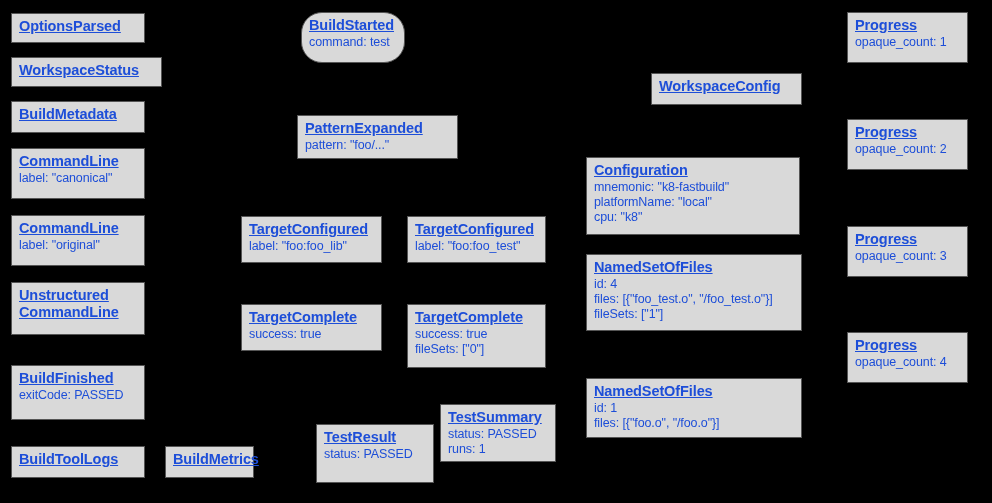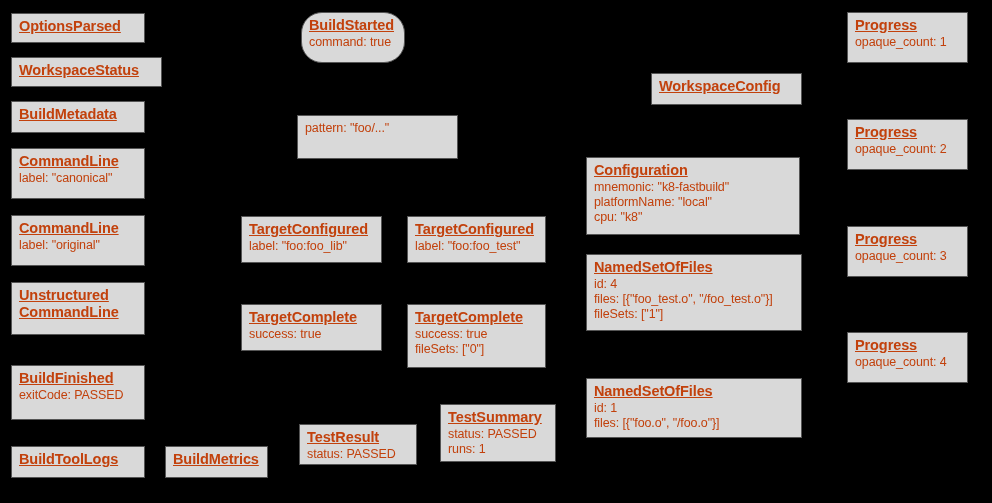--- a/index.html
+++ b/index.html
@@ -14,21 +14,21 @@
     background: #000000;
     overflow: hidden;
     font-family: "Liberation Sans", sans-serif;
   }
   .node {
     position: absolute;
     box-sizing: border-box;
     background: #d9d9d9;
     border: 1px solid #555555;
     padding: 4px 7px 5px 7px;
-    color: #c2410c;
+    color: #1d4ed8;
   }
   .node-title {
     font-size: 14.5px;
     font-weight: bold;
     text-decoration: underline;
     line-height: 17px;
     white-space: nowrap;
     letter-spacing: -0.1px;
   }
   .node-title.wrap {
@@ -77,30 +77,31 @@
     </div>
     <div class="node" style="left: 11px; top: 349px; width: 134px; height: 55px; margin-top: 16px;">
       <div class="node-title">BuildFinished</div>
       <div class="node-fields">
         <div class="node-field">exitCode: PASSED</div>
       </div>
     </div>
     <div class="node" style="left: 11px; top: 446px; width: 134px; height: 32px;">
       <div class="node-title">BuildToolLogs</div>
     </div>
-    <div class="node" style="left: 165px; top: 446px; width: 103px; height: 32px;">
+    <div class="node" style="left: 165px; top: 446px; width: 89px; height: 32px;">
       <div class="node-title">BuildMetrics</div>
     </div>
     <div class="node" style="left: 301px; top: 12px; width: 104px; height: 51px; border-radius: 21px;">
       <div class="node-title">BuildStarted</div>
       <div class="node-fields">
-        <div class="node-field">command: true</div>
+        <div class="node-field">command: test</div>
       </div>
     </div>
     <div class="node" style="left: 297px; top: 115px; width: 161px; height: 44px;">
+      <div class="node-title">PatternExpanded</div>
       <div class="node-fields">
         <div class="node-field">pattern: "foo/..."</div>
       </div>
     </div>
     <div class="node" style="left: 241px; top: 216px; width: 141px; height: 47px;">
       <div class="node-title">TargetConfigured</div>
       <div class="node-fields">
         <div class="node-field">label: "foo:foo_lib"</div>
       </div>
     </div>
@@ -116,21 +117,21 @@
         <div class="node-field">success: true</div>
       </div>
     </div>
     <div class="node" style="left: 407px; top: 304px; width: 139px; height: 64px;">
       <div class="node-title">TargetComplete</div>
       <div class="node-fields">
         <div class="node-field">success: true</div>
         <div class="node-field">fileSets: ["0"]</div>
       </div>
     </div>
-    <div class="node" style="left: 299px; top: 424px; width: 118px; height: 41px;">
+    <div class="node" style="left: 316px; top: 424px; width: 118px; height: 59px;">
       <div class="node-title">TestResult</div>
       <div class="node-fields">
         <div class="node-field">status: PASSED</div>
       </div>
     </div>
     <div class="node" style="left: 440px; top: 404px; width: 116px; height: 58px;">
       <div class="node-title">TestSummary</div>
       <div class="node-fields">
         <div class="node-field">status: PASSED</div>
         <div class="node-field">runs: 1</div>

